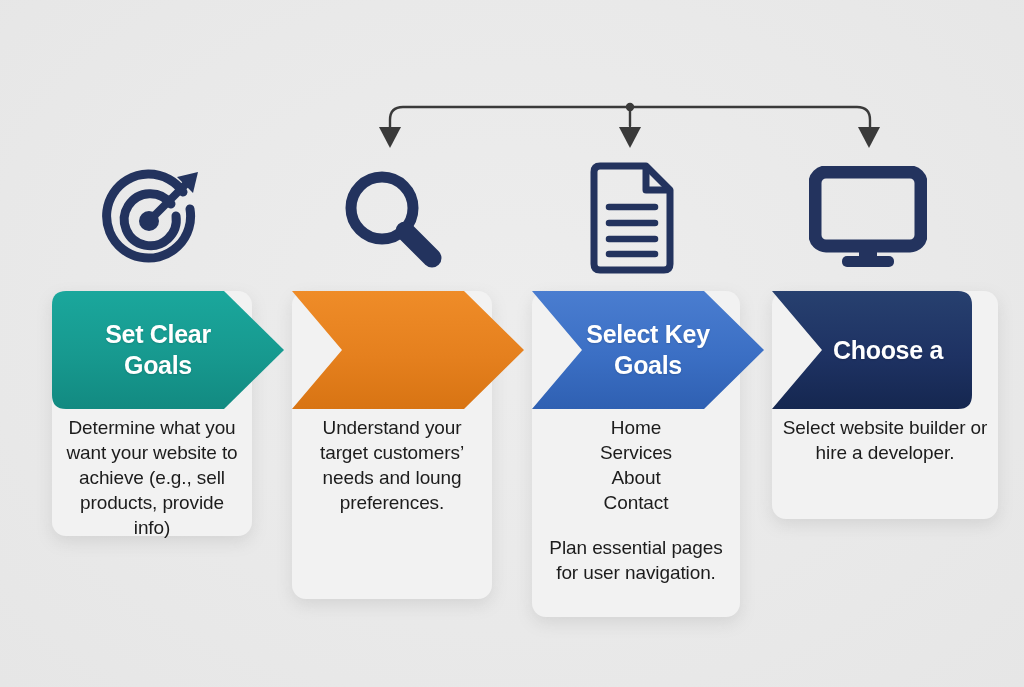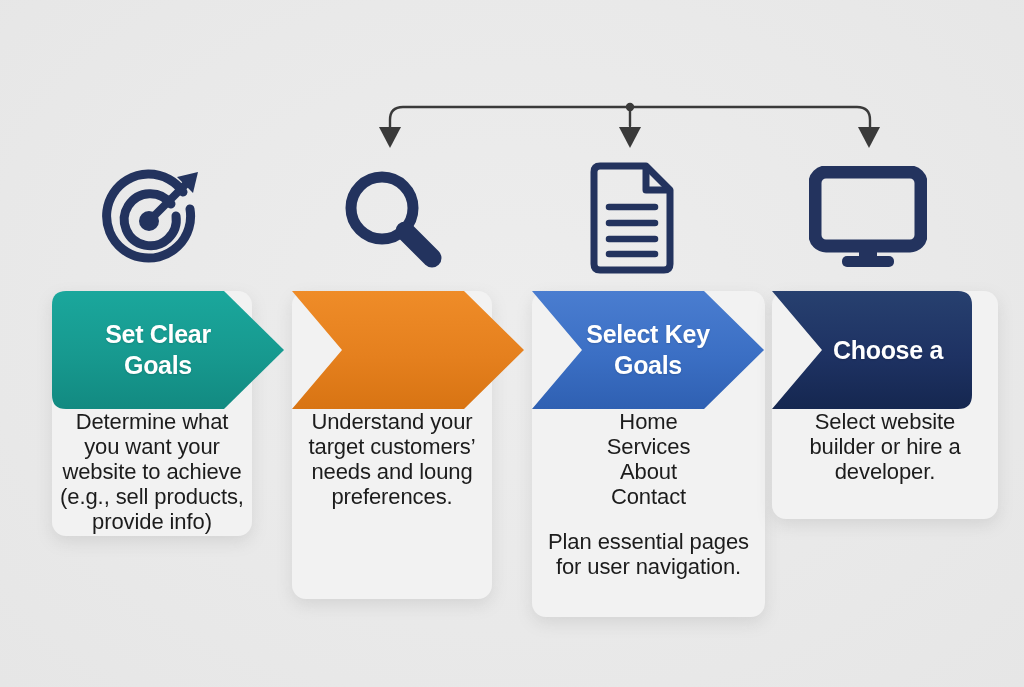--- a/index.html
+++ b/index.html
@@ -56,35 +56,35 @@
   .card {
     position: absolute;
     background: #f2f2f2;
     border-radius: 14px;
     box-shadow: 0 6px 16px rgba(120,120,120,0.18);
   }
   .card .body {
     position: absolute;
     left: 8px;
     right: 8px;
-    top: 118px;
+    top: 124px;
     text-align: center;
     color: #1c1c1c;
-    font-size: 22px;
+    font-size: 19px;
     line-height: 25px;
     letter-spacing: -0.1px;
   }
   .card .body .sub {
     margin-top: 20px;
   }
   .card .body .list div { line-height: 25px; }
 
   #card0 { left: 52px;  top: 291px; width: 200px; height: 245px; }
   #card1 { left: 292px; top: 291px; width: 200px; height: 308px; }
-  #card2 { left: 532px; top: 291px; width: 233px; height: 326px; }
+  #card2 { left: 532px; top: 291px; width: 208px; height: 326px; }
   #card3 { left: 772px; top: 291px; width: 200px; height: 228px; padding-left: 26px; }
 
   
   .chev-layer {
     position: absolute;
     left: 0;
     top: 0;
     width: 1024px;
     height: 687px;
     pointer-events: none;

